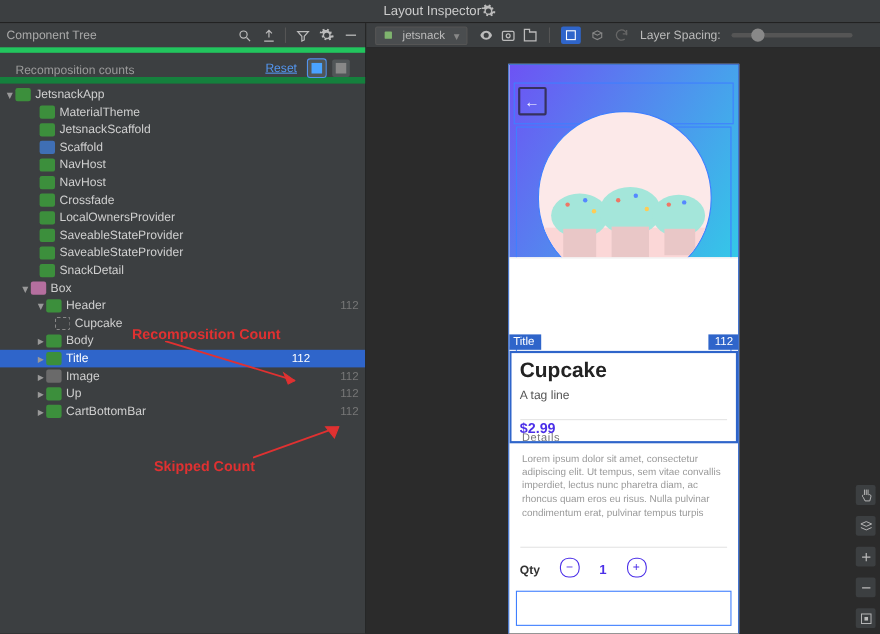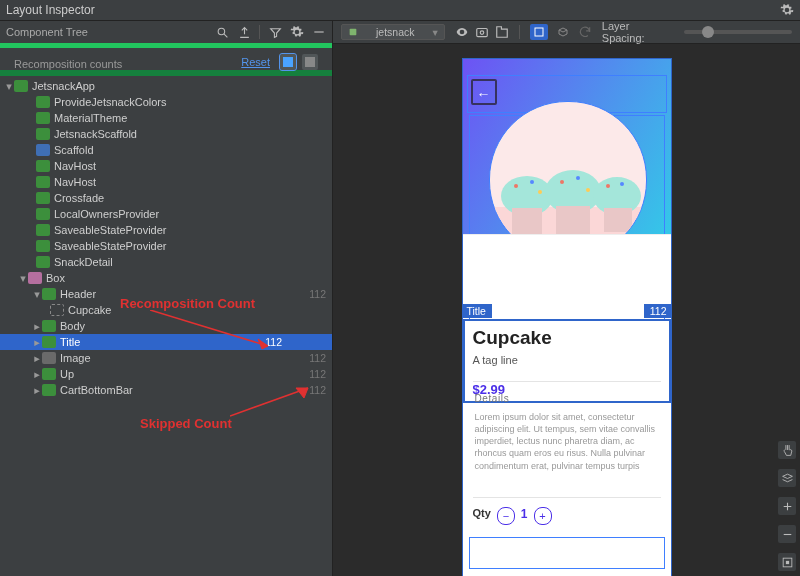--- a/index.html
+++ b/index.html
@@ -1,16 +1,16 @@
 <!DOCTYPE html>
 <html><head>
 <meta charset="utf-8">
 <style>
   html,body{margin:0;padding:0;width:800px;height:576px;background:#2b2b2b;font-family:Arial,Helvetica,sans-serif;color:#bdbdbd;font-size:11px;overflow:hidden}
-  .titlebar{height:20px;background:#3c3f41;display:flex;align-items:center;justify-content:space-between;padding:0 6px;border-bottom:1px solid #222;font-size:12px;color:#ccc}
+  .titlebar{height:20px;background:#3c3f41;display:flex;align-items:center;justify-content:center;padding:0 6px;border-bottom:1px solid #222;font-size:12px;color:#ccc}
   .gear{width:14px;height:14px}
   .row{display:flex;height:calc(100% - 20px)}
   
   .left{width:332px;background:#3c3f41;display:flex;flex-direction:column;border-right:1px solid #222}
   .left-top{display:flex;align-items:center;justify-content:space-between;height:22px;padding:0 6px;border-bottom:5px solid #22c55e}
   .left-top .lbl{color:#aaa}
   .toolbtns{display:flex;gap:8px;align-items:center}
   .tbtn{width:14px;height:14px;display:flex;align-items:center;justify-content:center}
   .subbar{height:22px;display:flex;align-items:flex-end;justify-content:space-between;padding:0 14px;border-bottom:6px solid #15803d;color:#9a9a9a}
   .reset{color:#5394ec;text-decoration:underline;cursor:pointer}
@@ -31,21 +31,21 @@
   .c1,.c2{width:26px;text-align:right;color:#777;font-size:10.5px}
   .hl{color:#fff}
   .selRow{background:#2f65ca;color:#fff}
   .selRow .c1,.selRow .c2{color:#fff}
   
   .ann{position:absolute;color:#e03131;font-size:13px;font-weight:bold;pointer-events:none}
   .arrow{stroke:#e03131;fill:#e03131}
   
   .right{flex:1;background:#2b2b2b;display:flex;flex-direction:column;position:relative}
   .rtop{height:22px;display:flex;align-items:center;gap:10px;padding:0 8px;border-bottom:1px solid #222;color:#bbb;background:#3c3f41}
-  .proc{background:#4a4d4f;border:1px solid #555;border-radius:2px;padding:1px 6px;font-size:10.5px;display:flex;align-items:center;gap:18px}
+  .proc{background:#4a4d4f;border:1px solid #555;border-radius:2px;padding:1px 6px;font-size:10.5px;display:flex;align-items:center;gap:8px}
   .seg{display:flex;gap:6px;align-items:center}
   .rico{width:14px;height:14px}
   .seg .box{width:18px;height:16px;border-radius:2px;display:flex;align-items:center;justify-content:center}
   .seg .box.on{background:#2f65ca}
   .slider{width:110px;height:4px;background:#555;border-radius:2px;position:relative}
   .slider::after{content:"";position:absolute;left:18px;top:-4px;width:12px;height:12px;border-radius:6px;background:#888}
   .stage{flex:1;display:flex;align-items:flex-start;justify-content:center;overflow:hidden}
   .device{margin-top:14px;width:208px;height:520px;background:#fff;position:relative;border:1px solid #2f65ca;overflow:hidden}
   .sel-outline{position:absolute;border:1px solid #3f7fff}
   .badgeL,.badgeR{position:absolute;top:245px;background:#2f65ca;color:#fff;font-size:10.5px;padding:1px 6px}
@@ -56,21 +56,21 @@
   .prodimg{position:absolute;left:26px;top:42px;width:156px;height:156px;border-radius:78px;background:#fce9e9;border:1px solid #3f7fff;overflow:hidden}
   .band{position:absolute;left:0;right:0;top:175px;height:80px;background:#fff;border-top:1px solid #eee}
   .titlebox{position:absolute;left:0;right:0;top:260px;padding:6px 8px 4px;background:#fff}
   .pname{font-size:19px;color:#222;font-weight:600}
   .ptag{font-size:11px;color:#555;margin-top:5px}
   .pprice{font-size:13px;color:#4b2fe8;margin-top:16px;font-weight:600}
   .sep{position:absolute;left:10px;right:10px;top:322px;height:1px;background:#e4e4e4}
   .details{position:absolute;left:12px;top:334px;font-size:10px;color:#777;letter-spacing:0.6px}
   .lorem{position:absolute;left:12px;right:12px;top:352px;font-size:9px;color:#999;line-height:1.35}
   .sep2{position:absolute;left:10px;right:10px;top:438px;height:1px;background:#e4e4e4}
-  .qtyrow{position:absolute;left:10px;right:20px;top:448px;display:flex;align-items:flex-start;gap:6px}
+  .qtyrow{position:absolute;left:10px;right:20px;top:448px;display:flex;align-items:flex-end;gap:18px}
   .qtylbl{font-size:11px;color:#333;font-weight:600}
   .circ{width:16px;height:16px;border-radius:8px;border:1.5px solid #4b2fe8;color:#4b2fe8;font-size:11px;display:flex;align-items:center;justify-content:center}
   .qval{font-size:12px;color:#4b2fe8;font-weight:600}
   .cart{flex:1;height:20px;margin-left:6px;border-radius:10px;background:linear-gradient(90deg,#5148e8,#2d1fa8);display:flex;align-items:center;justify-content:center;color:#fff;font-size:9.5px;letter-spacing:0.7px;font-weight:600}
   .rside{position:absolute;right:4px;bottom:6px;display:flex;flex-direction:column;gap:10px}
   .rside .rb{width:18px;height:18px;display:flex;align-items:center;justify-content:center;background:#3c3f41;border-radius:2px}
   svg{display:block}
 </style>
 </head>
 <body>
@@ -141,25 +141,20 @@
     <div class="tree">
 
       <div class="node">
           <span class="pad" style="width:4px"></span>
           <span class="chev">▾</span>
           <span class="cicon green"></span>
           <span>JetsnackApp</span>
         </div>
 
       <div id="static-kids">
-          <div class="node">
-            <span class="pad" style="width:36px"></span>
-            <span class="cicon green"></span>
-            <span>ProvideJetsnackColors</span>
-          </div>
           <div class="node">
             <span class="pad" style="width:36px"></span>
             <span class="cicon green"></span>
             <span>MaterialTheme</span>
           </div>
           <div class="node">
             <span class="pad" style="width:36px"></span>
             <span class="cicon green"></span>
             <span>JetsnackScaffold</span>
           </div>

